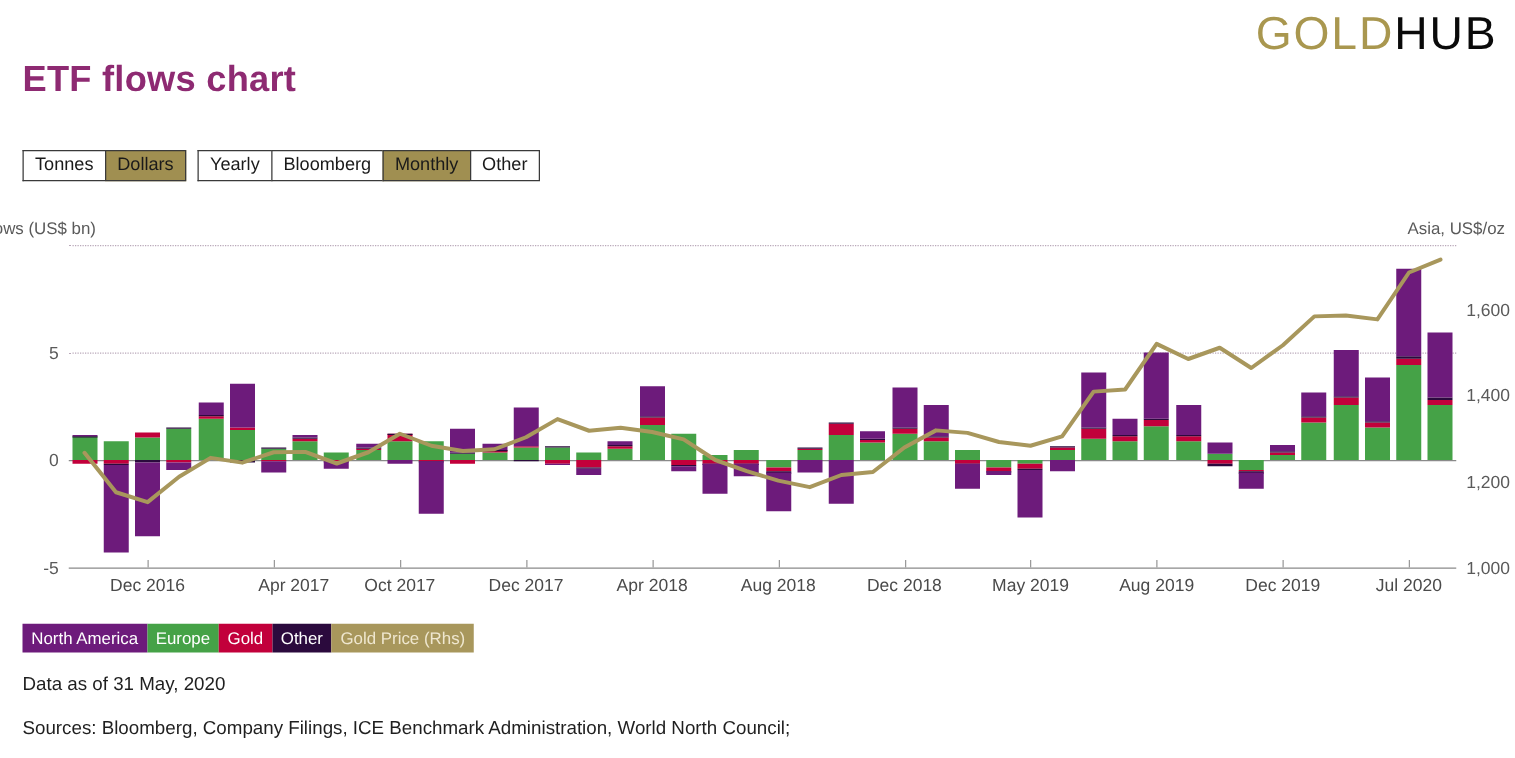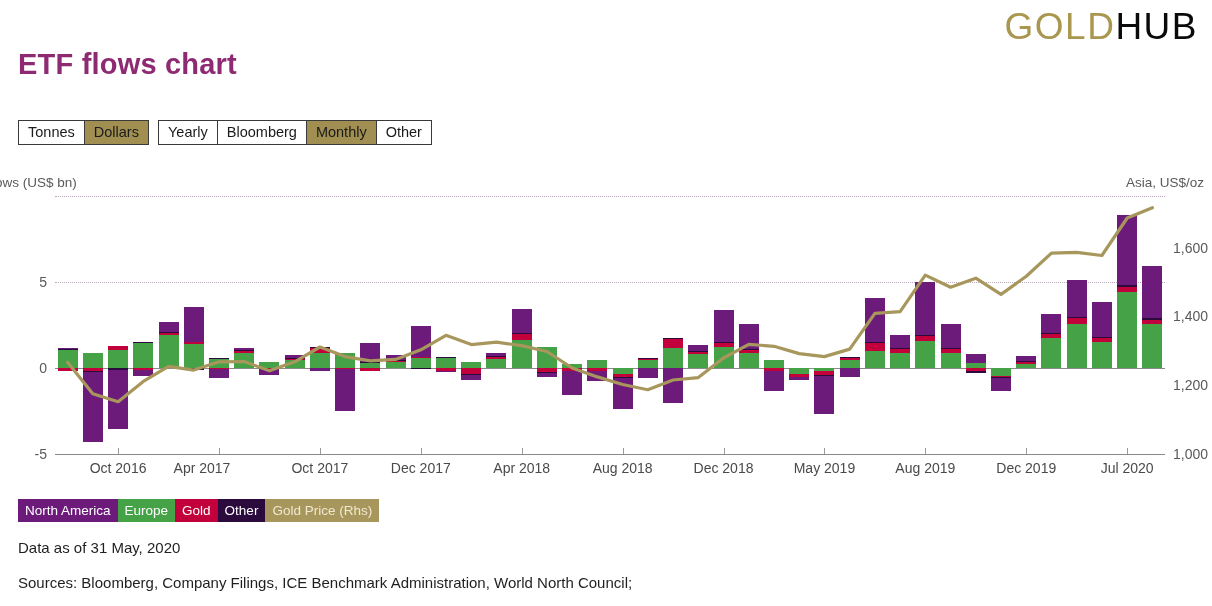--- a/index.html
+++ b/index.html
@@ -406,23 +406,23 @@
       <div class="bar" title="May 2020" style="left: 1087.39px; top: 0px; height: 258px;">
         <div class="seg" style="background: rgb(69, 162, 71); top: 128.14px; height: 43.86px;"></div>
         <div class="seg" style="background: rgb(194, 0, 59); top: 123.84px; height: 4.3px;"></div>
         <div class="seg" style="background: rgb(43, 10, 61); top: 122.292px; height: 1.548px;"></div>
         <div class="seg" style="background: rgb(109, 27, 123); top: 69.832px; height: 52.46px;"></div>
       </div>
     </div>
 
   <div id="xaxis">
       <div class="xtick-mark" style="left: 63.0682px;"></div>
-      <div class="xtick-label" style="left: 63.0682px;">Oct 2016</div>
+      <div class="xtick-label" style="left: 63.0682px;">Dec 2016</div>
       <div class="xtick-mark" style="left: 163.977px;"></div>
-      <div class="xtick-label" style="left: 147px;">Apr 2017</div>
+      <div class="xtick-label" style="left: 180px;">Apr 2017</div>
       <div class="xtick-mark" style="left: 264.886px;"></div>
       <div class="xtick-label" style="left: 264.886px;">Oct 2017</div>
       <div class="xtick-mark" style="left: 365.795px;"></div>
       <div class="xtick-label" style="left: 365.795px;">Dec 2017</div>
       <div class="xtick-mark" style="left: 466.705px;"></div>
       <div class="xtick-label" style="left: 466.705px;">Apr 2018</div>
       <div class="xtick-mark" style="left: 567.614px;"></div>
       <div class="xtick-label" style="left: 567.614px;">Aug 2018</div>
       <div class="xtick-mark" style="left: 668.523px;"></div>
       <div class="xtick-label" style="left: 668.523px;">Dec 2018</div>

